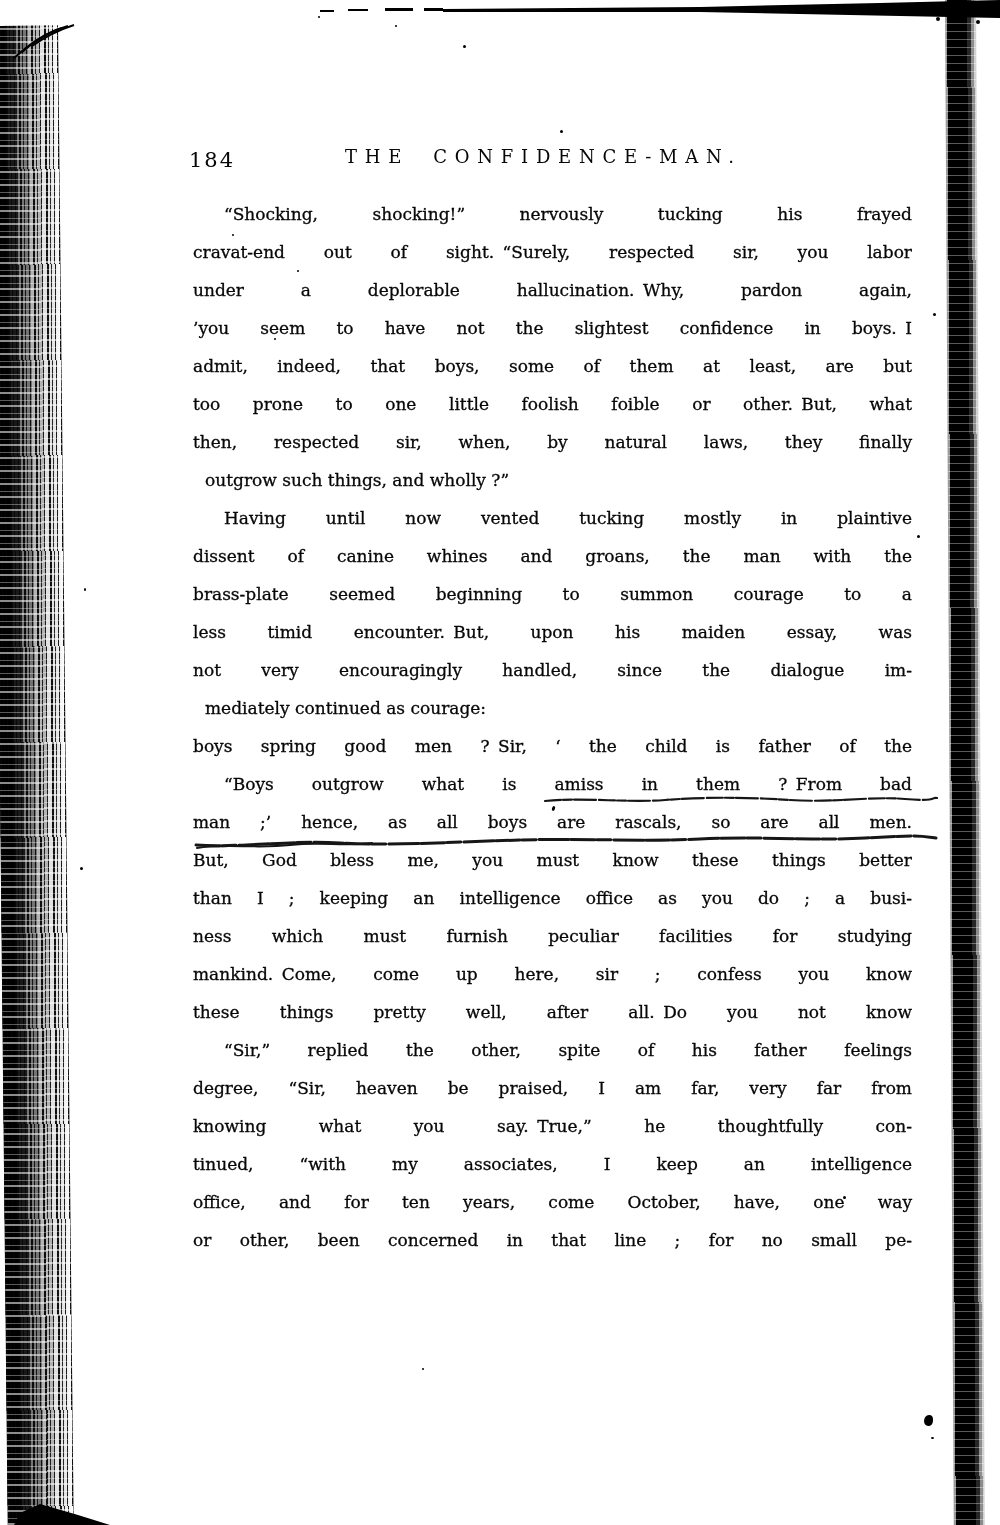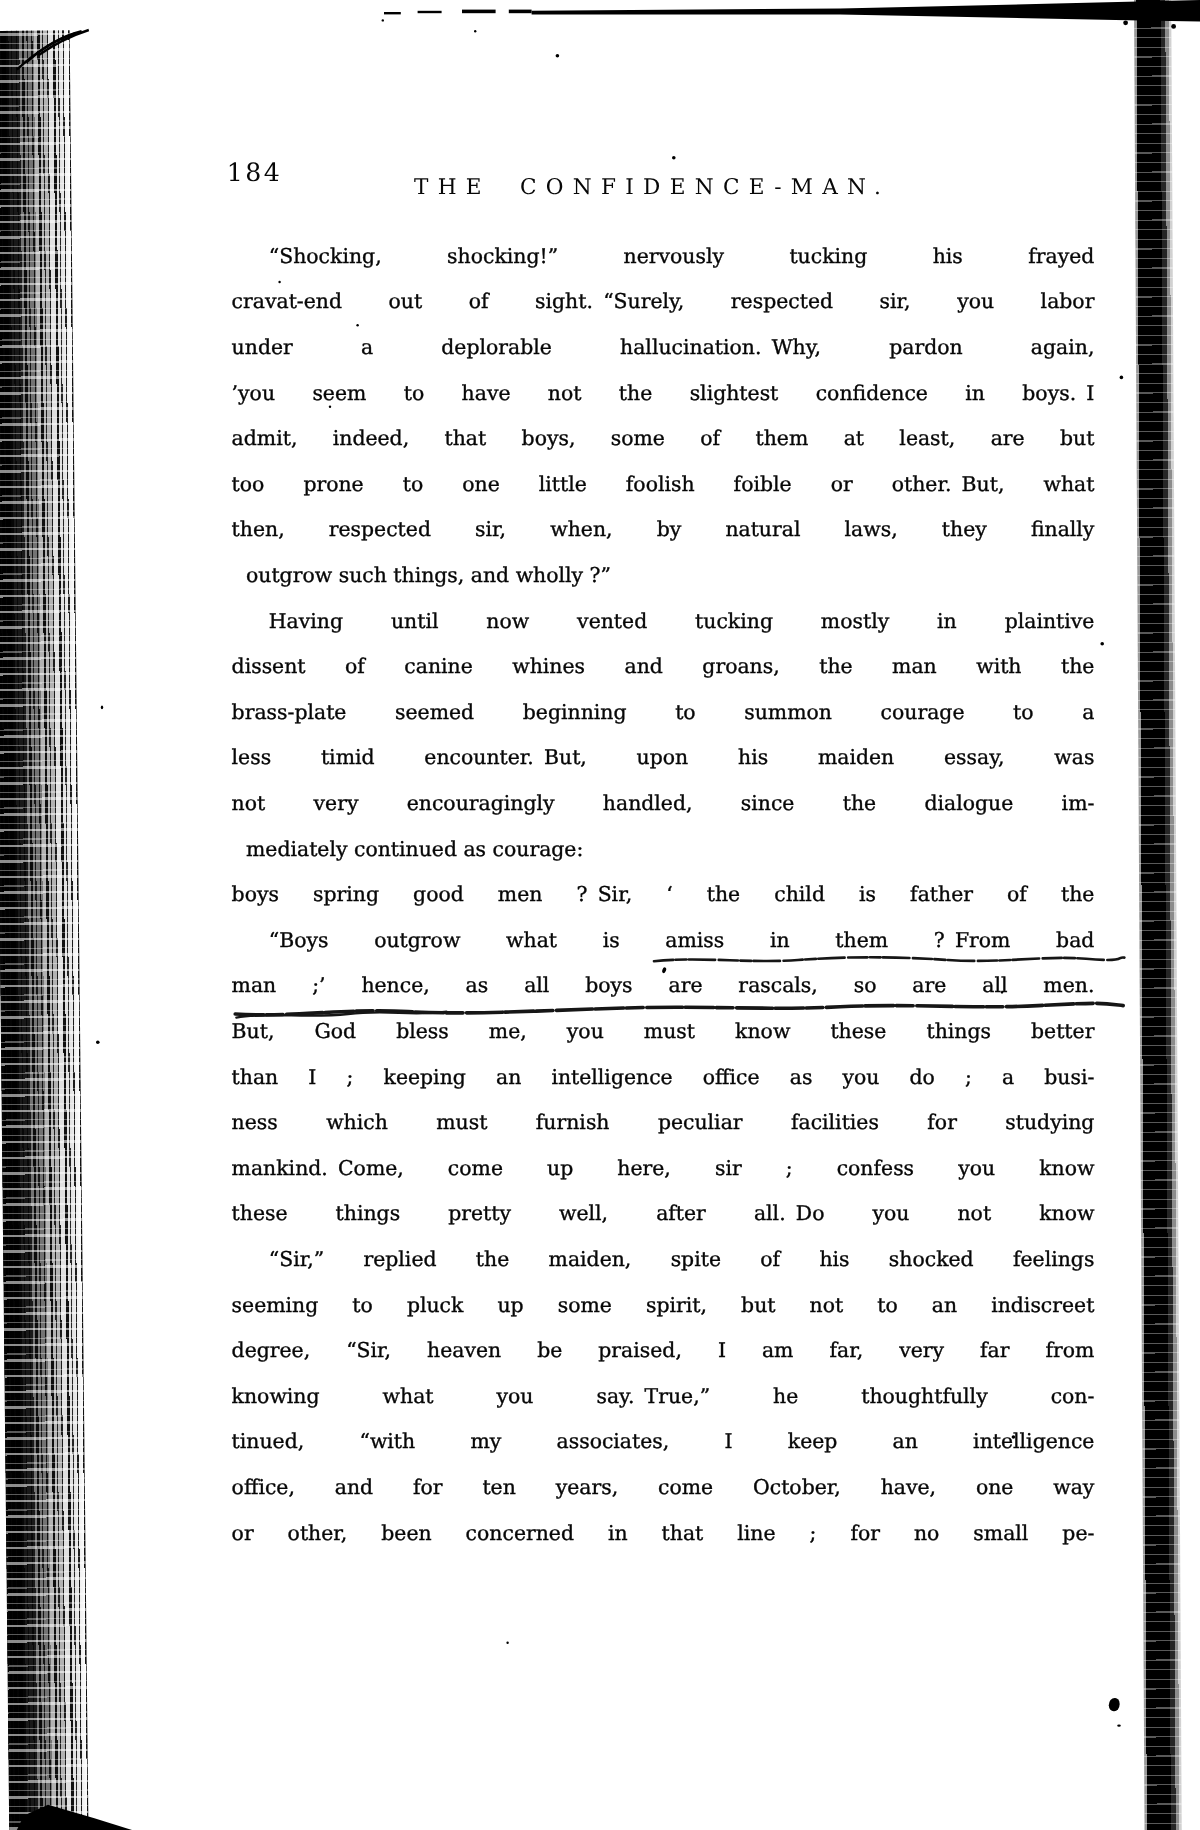--- a/index.html
+++ b/index.html
@@ -48,21 +48,21 @@
   .overlay-svg {
     position: absolute; inset: 0;
     width: 1000px; height: 1525px;
     pointer-events: none;
   }
   .speck { position: absolute; background: #000; border-radius: 50%; }
   .dash  { position: absolute; background: #000; }
 
   
   .pageno {
-    position: absolute; left: 189px; top: 132px;
+    position: absolute; left: 189px; top: 148px;
     font-size: 21px; letter-spacing: 2px;
   }
   .running-title {
     position: absolute; left: 345px; top: 146px;
     font-size: 18px; letter-spacing: 0.43em; word-spacing: 0.6em;
     white-space: nowrap;
   }
 
   
   .text-block {
@@ -130,22 +130,21 @@
         <div class="line">boys spring good men ? Sir, ‘ the child is father of the</div>
         <div class="line indent">“Boys outgrow what is amiss in them ? From bad</div>
         <div class="line">man ;’ hence, as all boys are rascals, so are all men.</div>
         <div class="line">But, God bless me, you must know these things better</div>
         <div class="line">than I ; keeping an intelligence office as you do ; a busi-</div>
         <div class="line">ness which must furnish peculiar facilities for studying</div>
         <div class="line">mankind. Come, come up here, sir ; confess you know</div>
         <div class="line">these things pretty well, after all. Do you not know</div>
       </div>
       <div class="para">
-        <div class="line indent">“Sir,” replied the maiden, spite of his shocked feelings</div>
-        <div class="line">seeming to pluck up some spirit, but not to an indiscreet</div>
+        <div class="line indent">“Sir,” replied the other, spite of his father feelings</div>
         <div class="line">degree, “Sir, heaven be praised, I am far, very far from</div>
         <div class="line">knowing what you say. True,” he thoughtfully con-</div>
         <div class="line">tinued, “with my associates, I keep an intelligence</div>
         <div class="line">office, and for ten years, come October, have, one way</div>
         <div class="line">or other, been concerned in that line ; for no small pe-</div>
       </div>
     </div>
 
   <svg class="overlay-svg" viewBox="0 0 1000 1525">
     <g fill="none" stroke="#161616" stroke-linecap="round">

